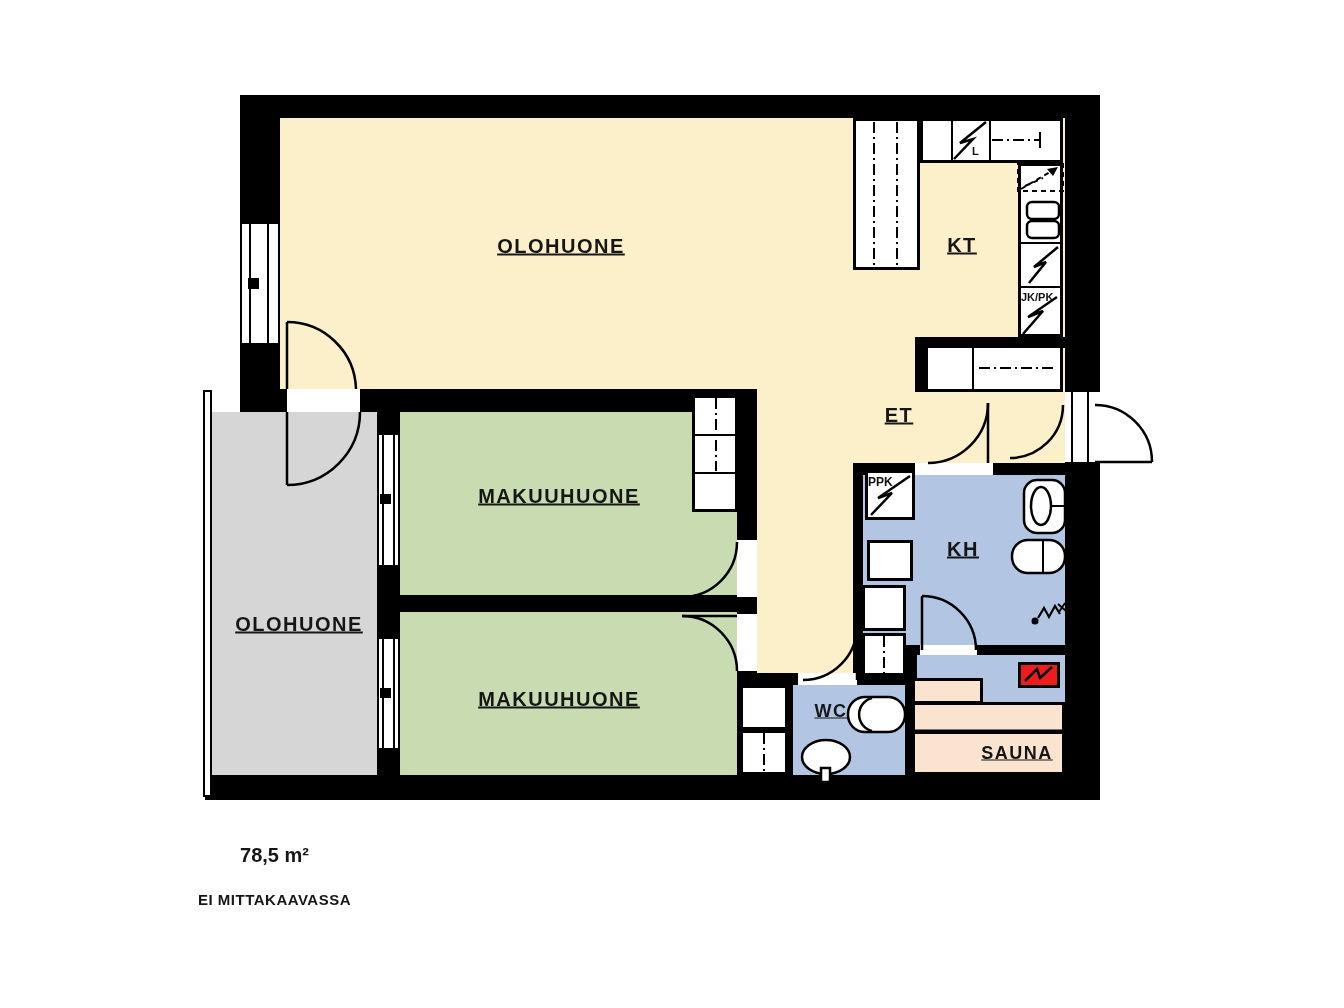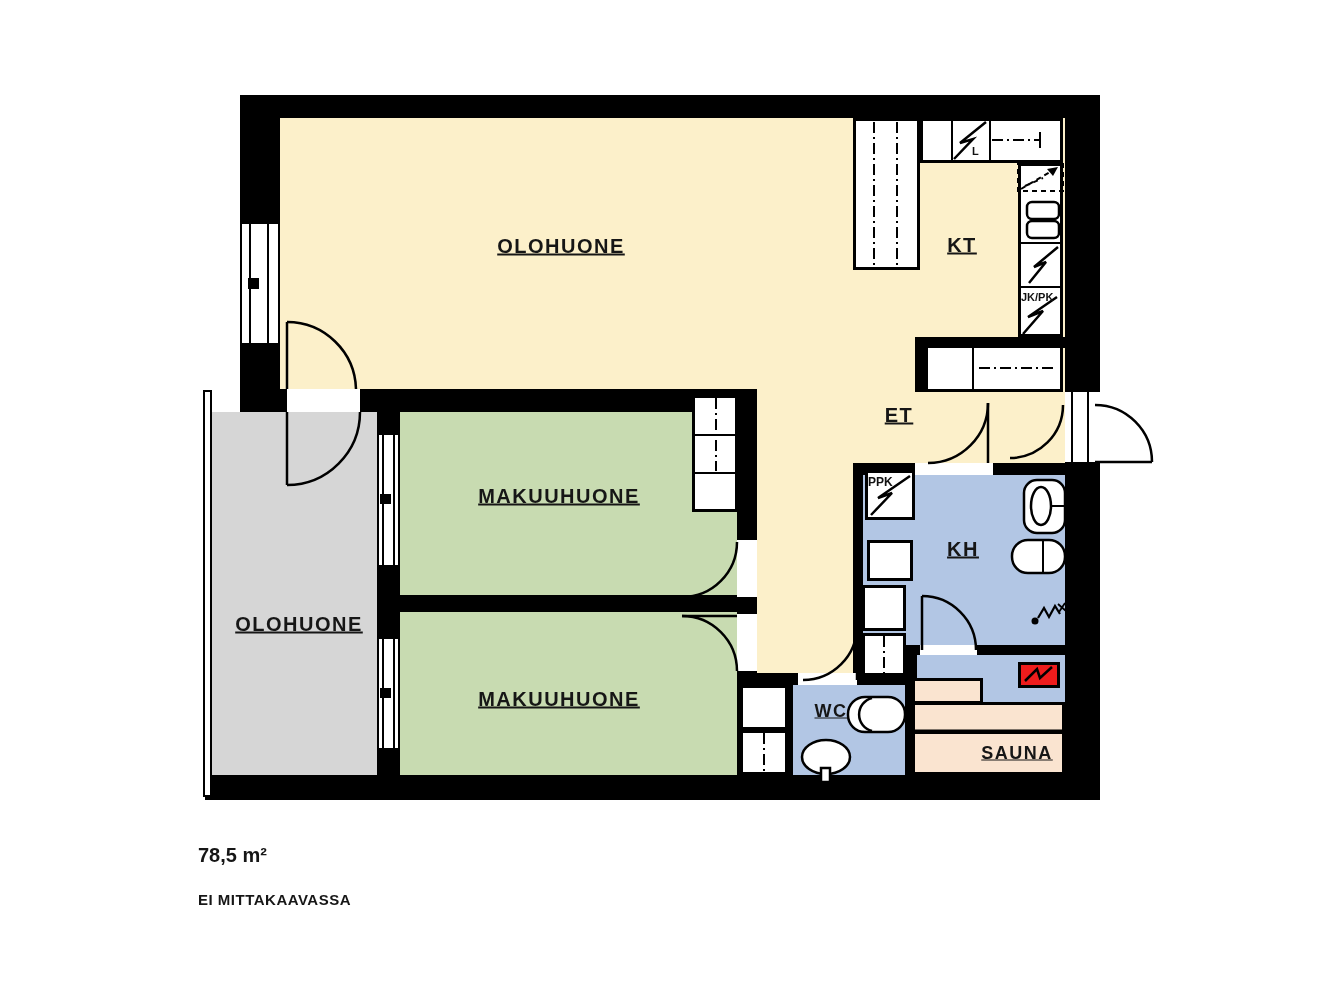--- a/index.html
+++ b/index.html
@@ -11,21 +11,21 @@
   .fixture{position:absolute;background:#fff;border:3px solid #000;box-sizing:border-box;}
   .bench{position:absolute;border:3px solid #000;box-sizing:border-box;}
   .win{position:absolute;background:#fff;border:2px solid #000;box-sizing:border-box;}
   svg.overlay{position:absolute;left:0;top:0;pointer-events:none;}
   .room-label{position:absolute;transform:translate(-50%,-50%);font-weight:700;color:#161616;
     letter-spacing:1.5px;font-size:20px;white-space:nowrap;text-decoration:underline;}
   .small-label{position:absolute;font-weight:700;color:#111;font-size:12px;white-space:nowrap;}
   .footer{position:absolute;left:198px;top:842px;color:#161616;}
   .footer .l1{font-size:22px;font-weight:700;letter-spacing:0.5px;}
   .footer .l2{font-size:20px;font-weight:700;margin-top:4px;}
-  .footer .l3{font-size:20px;font-weight:700;margin-top:2px;}
+  .footer .l3{font-size:20px;font-weight:700;margin-top:2px;text-align:center;}
   .footer .l4{font-size:15px;font-weight:700;margin-top:24px;letter-spacing:0.5px;}
 </style>
 </head>
 <body>
 
 <div class="canvas">
 
   <div class="room" style="left:280px;top:118px;width:785px;height:562px;background:#FCF0CA;"></div>
   <div class="room" style="left:397px;top:412px;width:340px;height:183px;background:#C8DBB1;"></div>
   <div class="room" style="left:397px;top:612px;width:340px;height:163px;background:#C8DBB1;"></div>

